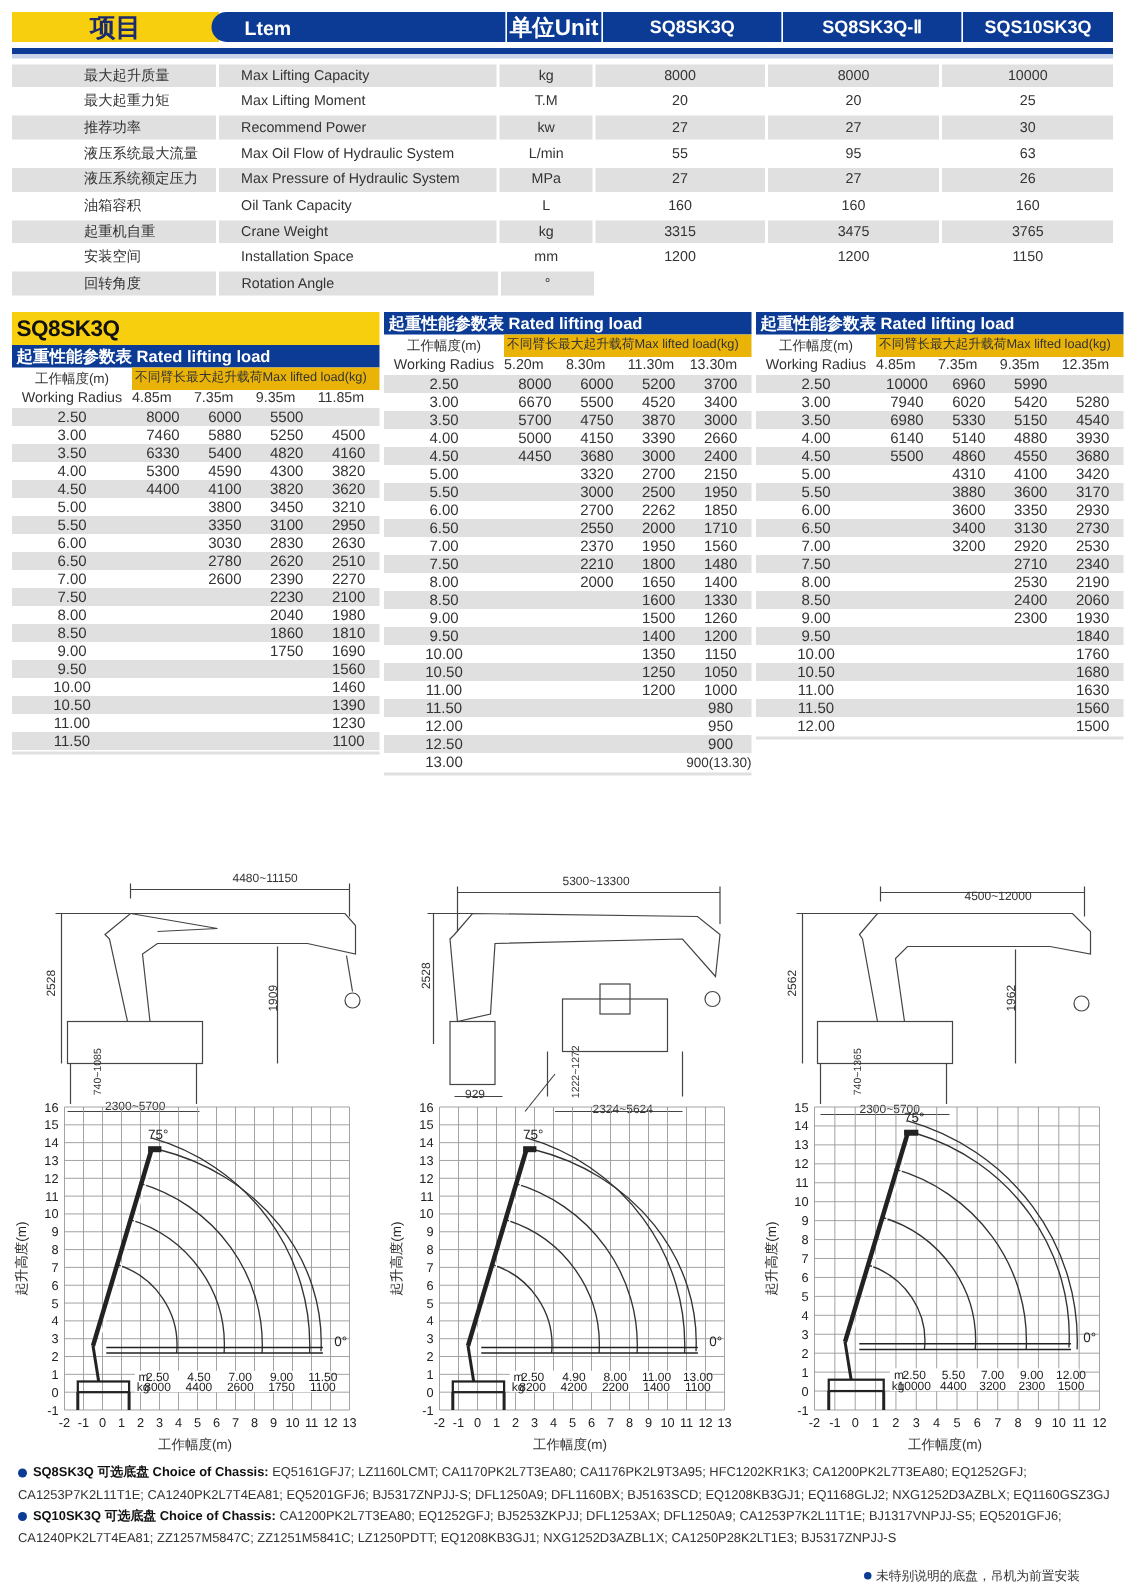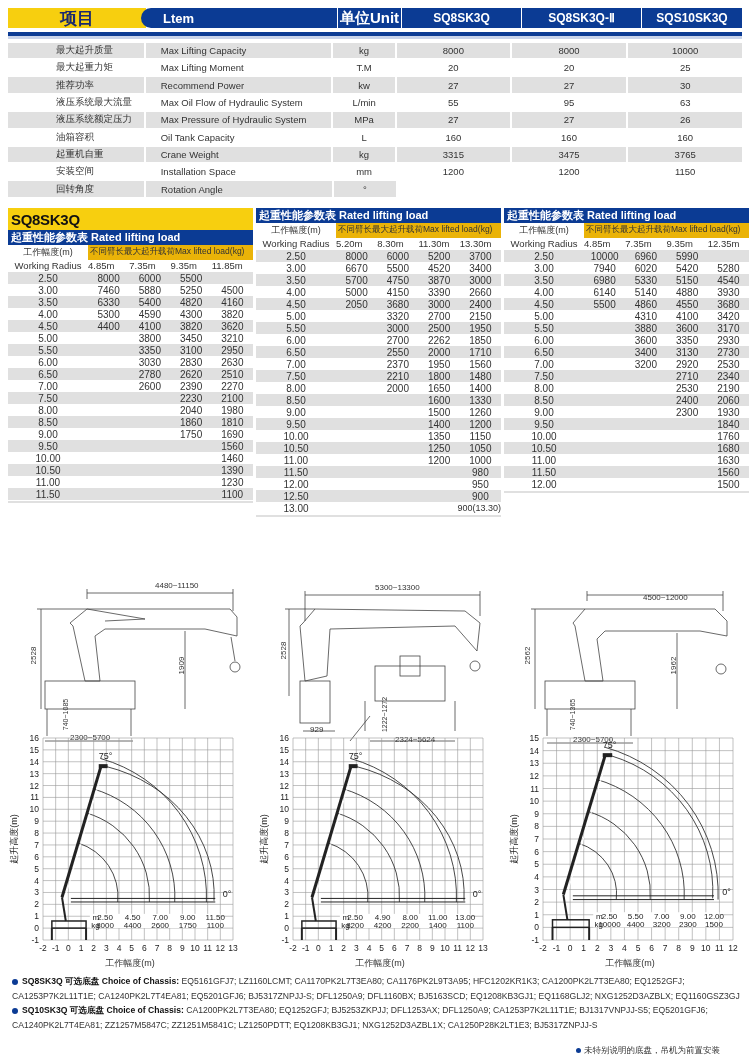--- a/index.html
+++ b/index.html
@@ -327,21 +327,21 @@
     </div>
     <div class="lb-row">
       <div class="wr">4.00</div>
       <div class="v">5000</div>
       <div class="v">4150</div>
       <div class="v">3390</div>
       <div class="v">2660</div>
     </div>
     <div class="lb-row shade">
       <div class="wr">4.50</div>
-      <div class="v">2050</div>
+      <div class="v">4450</div>
       <div class="v">3680</div>
       <div class="v">3000</div>
       <div class="v">2400</div>
     </div>
     <div class="lb-row">
       <div class="wr">5.00</div>
       <div class="v"></div>
       <div class="v">3320</div>
       <div class="v">2700</div>
       <div class="v">2150</div>

